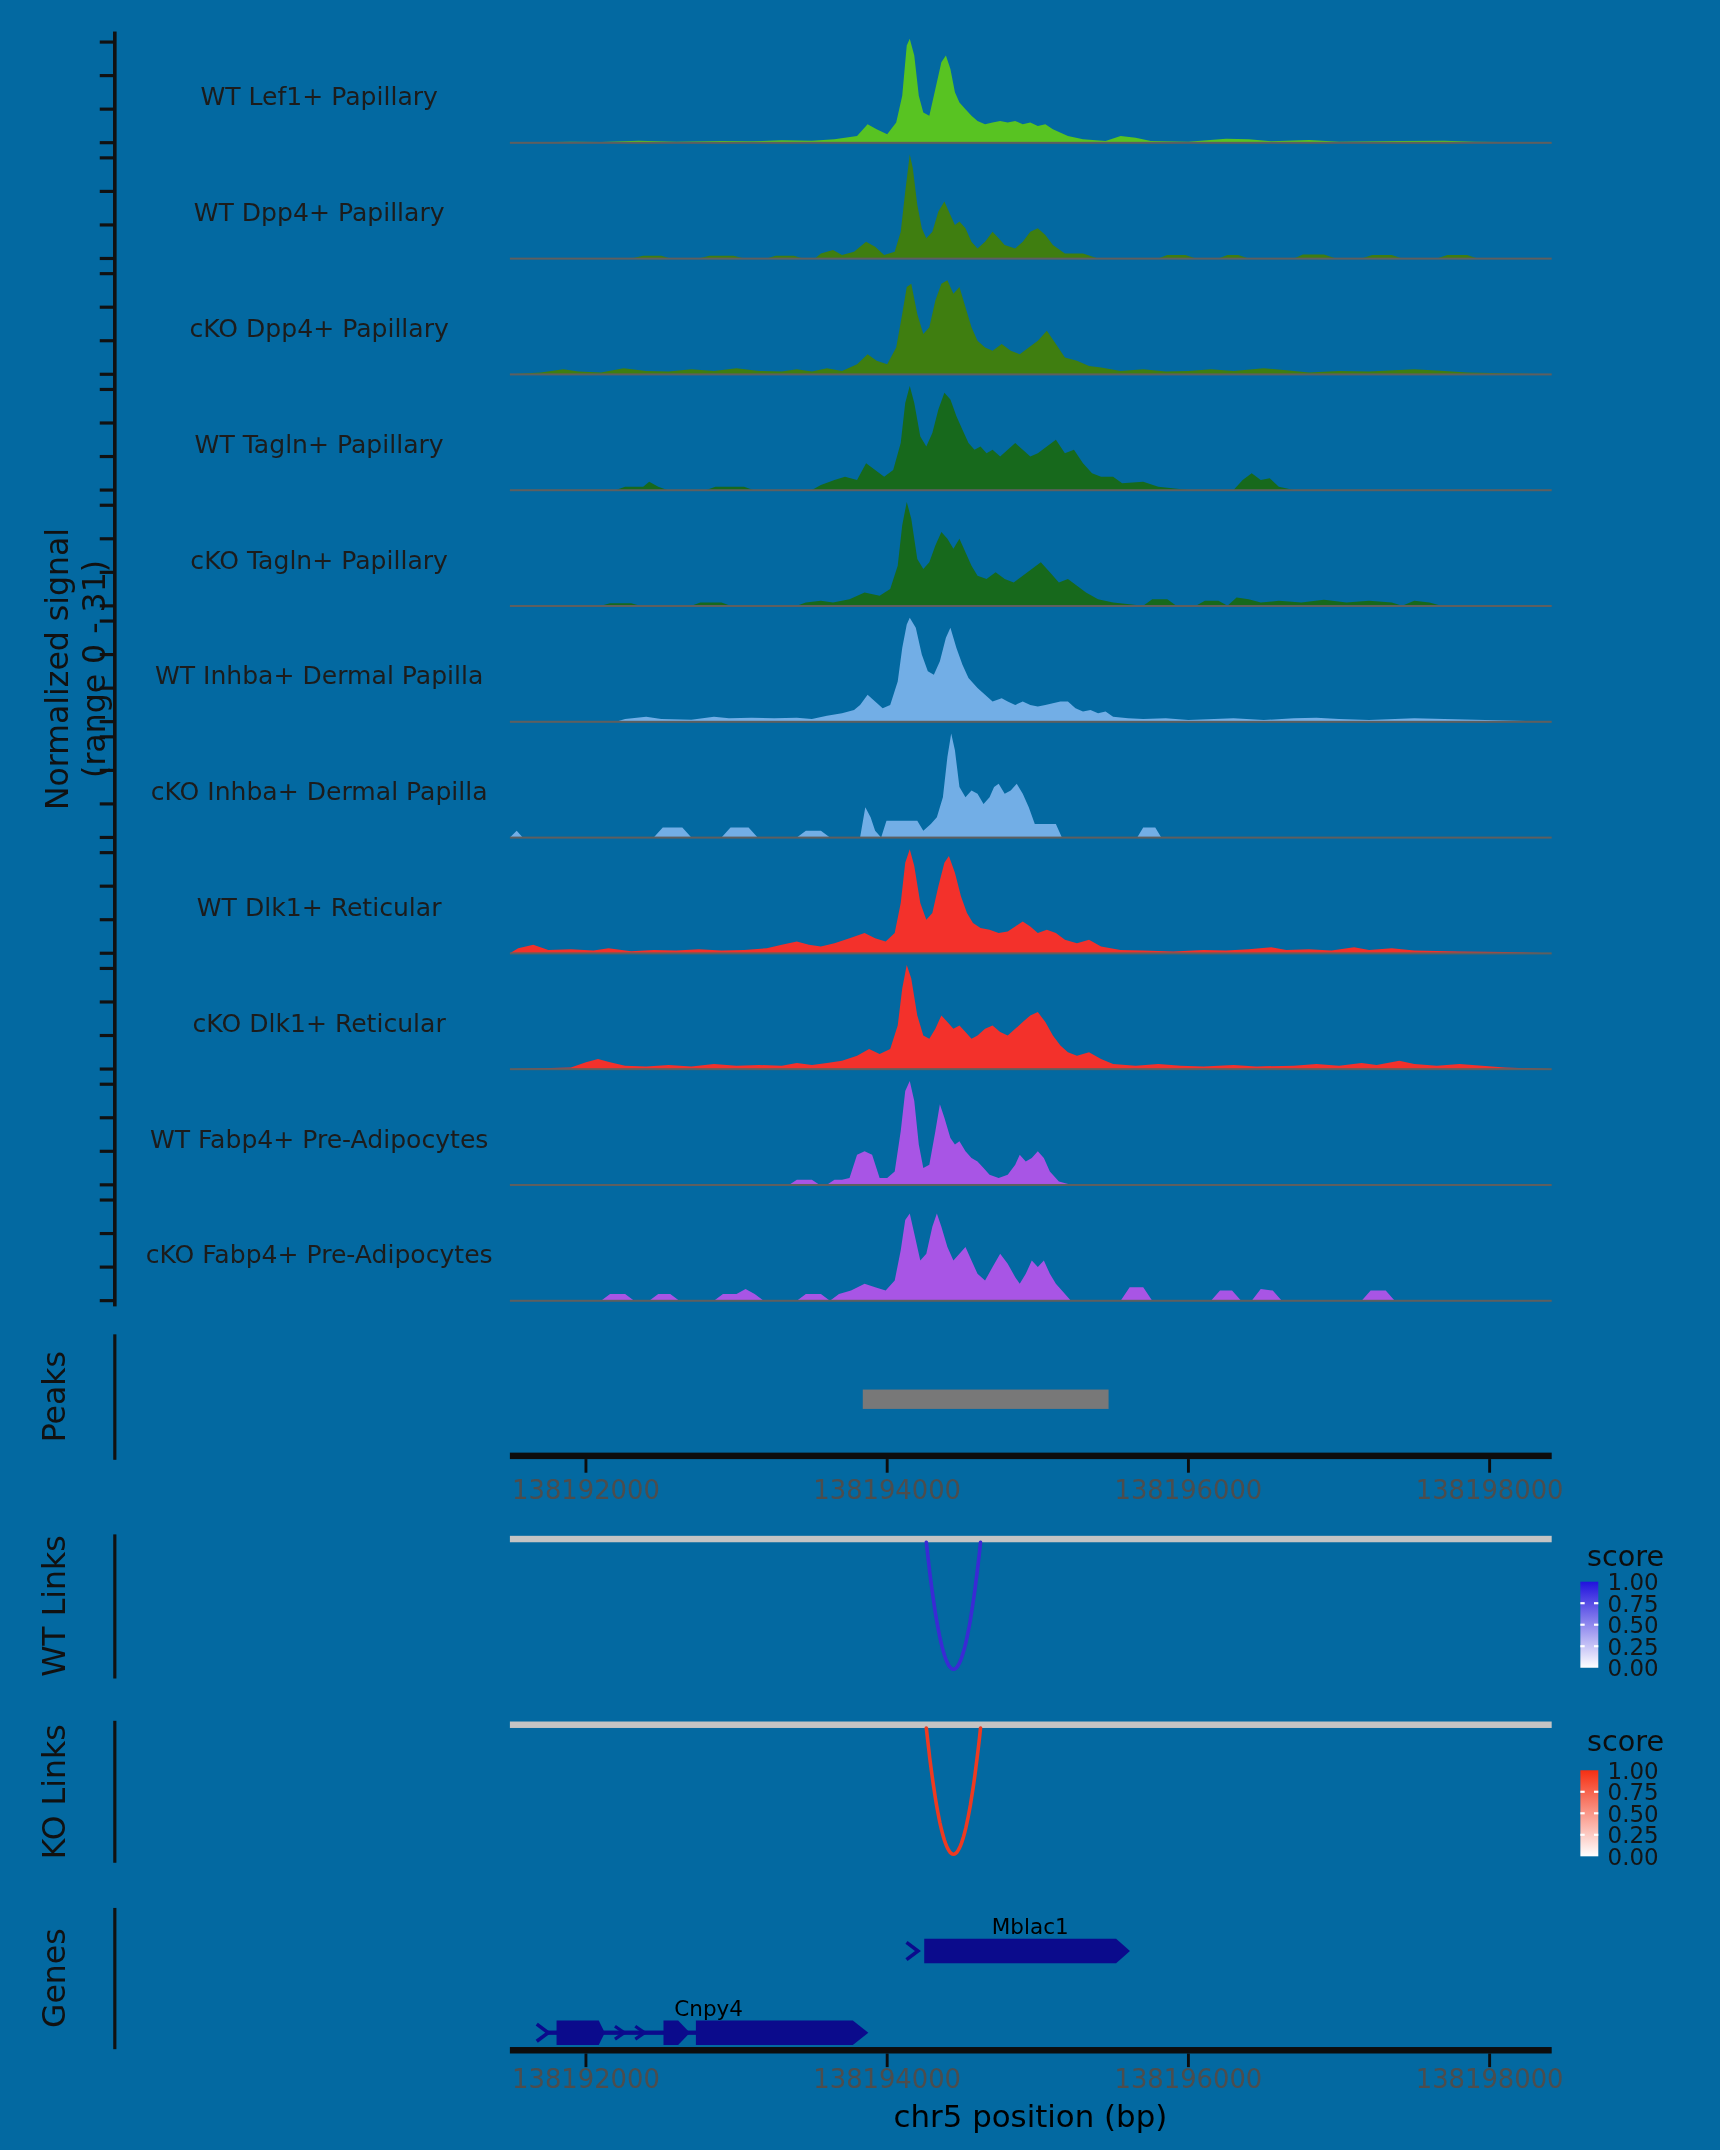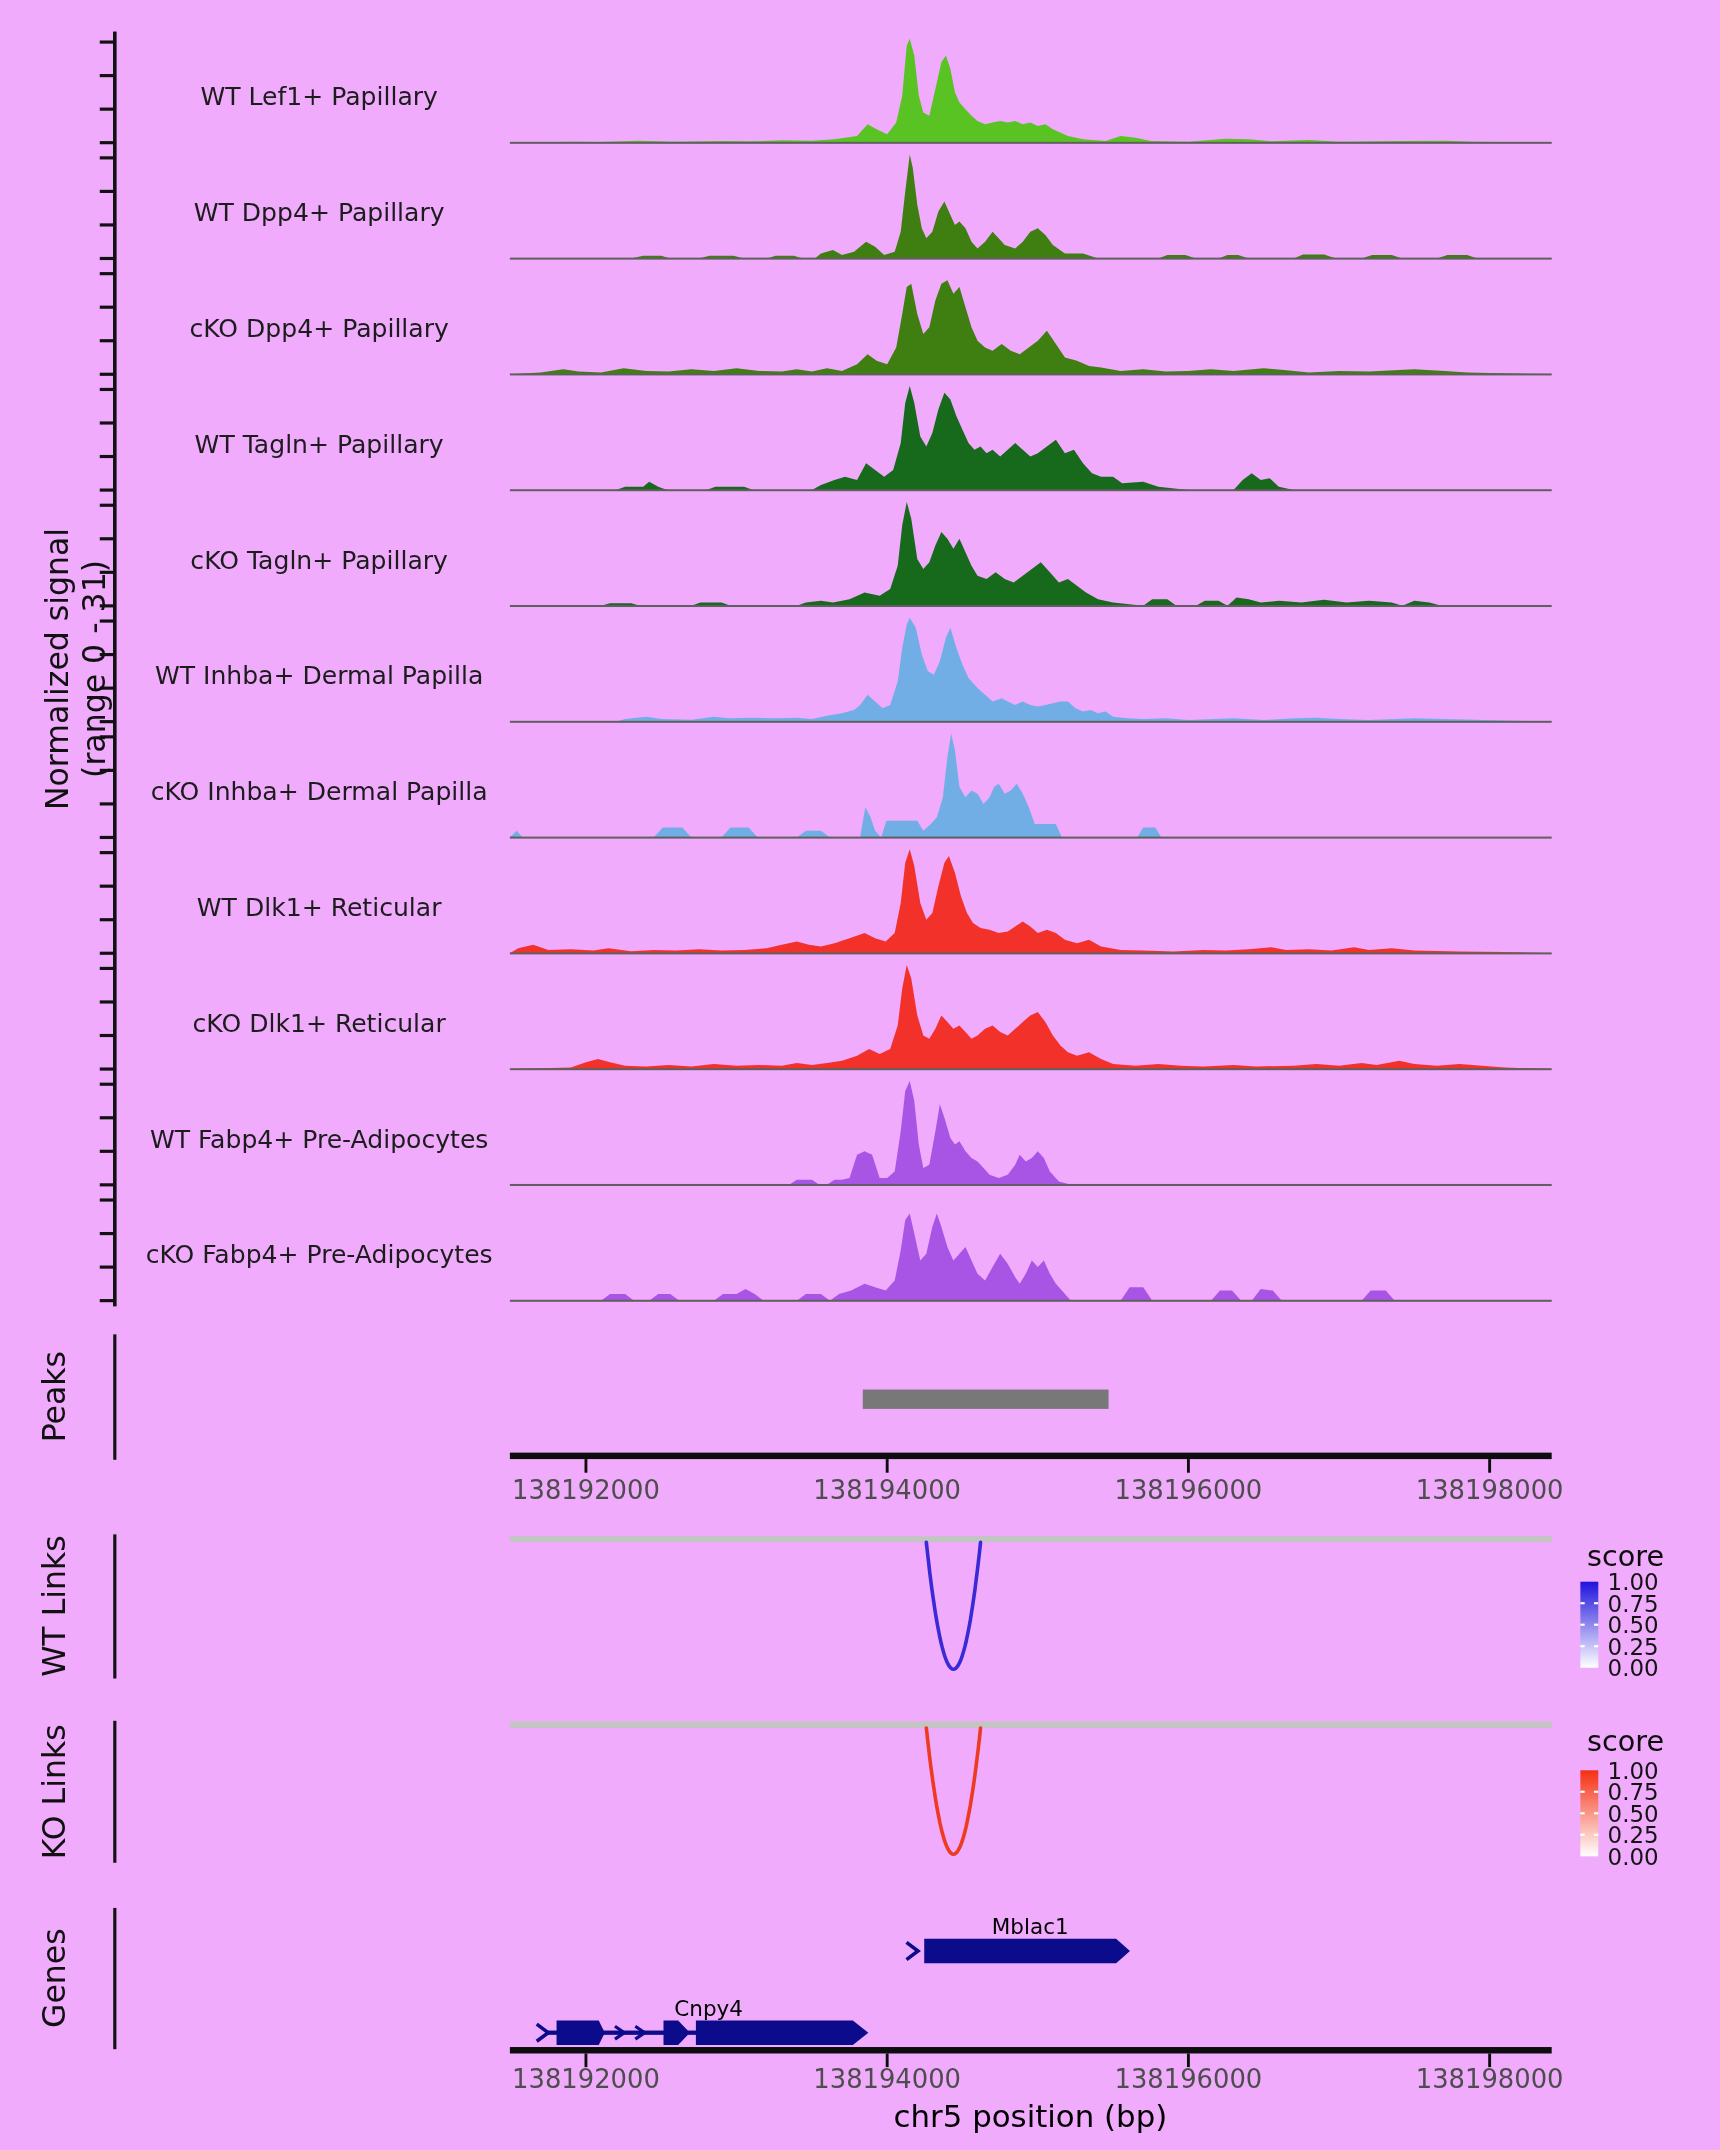--- a/index.html
+++ b/index.html
@@ -1,17 +1,17 @@
 <!DOCTYPE html>
 <html style="font-size:11.5px"><head>
 <meta charset="utf-8">
 <style>
   html,body{margin:0;padding:0;background:#ffffff;}
   body{font-family:"DejaVu Sans","Liberation Sans",sans-serif;}
-  .fig{position:relative;width:1721px;height:2151px;background:#f0abfc;overflow:hidden;}
+  .fig{position:relative;width:1721px;height:2151px;background:#0369a1;overflow:hidden;}
   svg{position:absolute;left:0;top:0;}
   text{font-family:"DejaVu Sans","Liberation Sans",sans-serif;}
 </style>
 </head>
 <body>
 
 <div class="fig">
   <svg id="gv" width="1721" height="2151" viewBox="0 0 2400 3000">
     <defs id="gv-defs">
         <linearGradient id="grad-wt-score" x1="0" y1="0" x2="0" y2="1">

